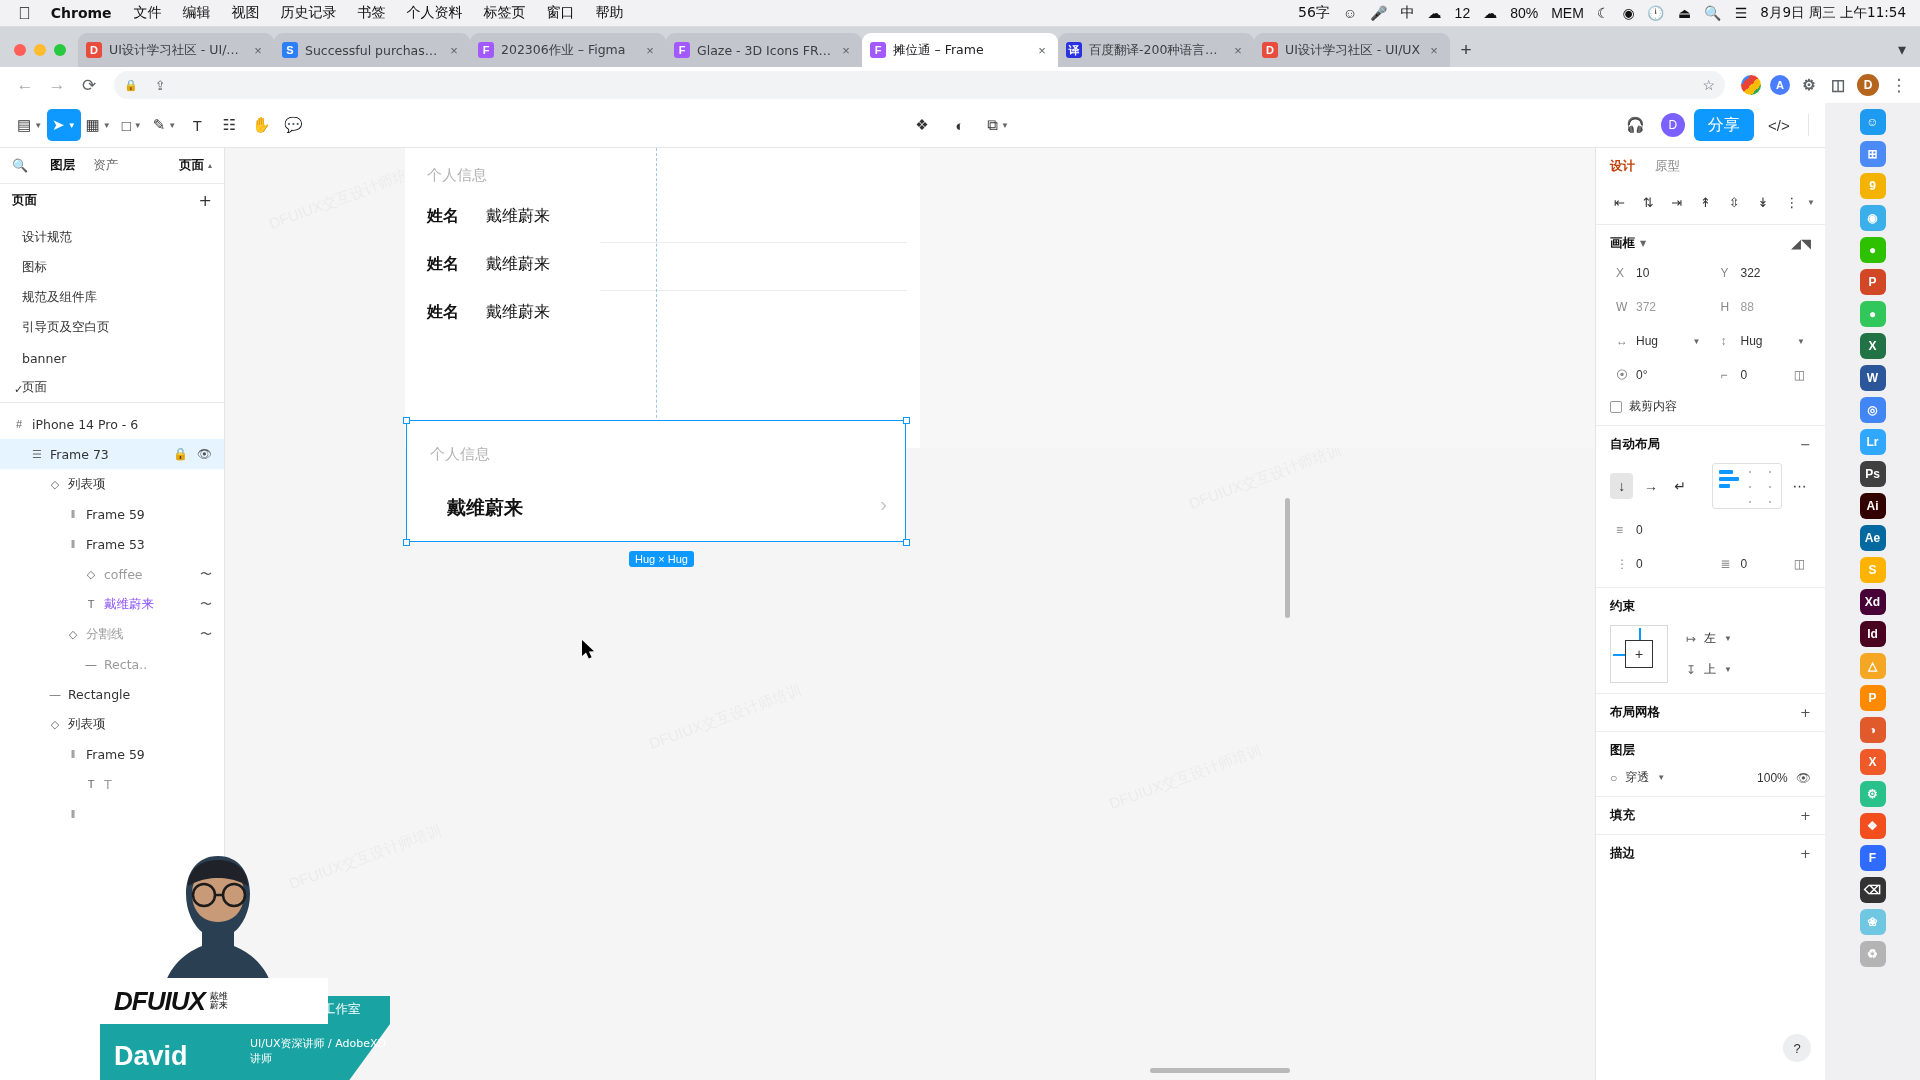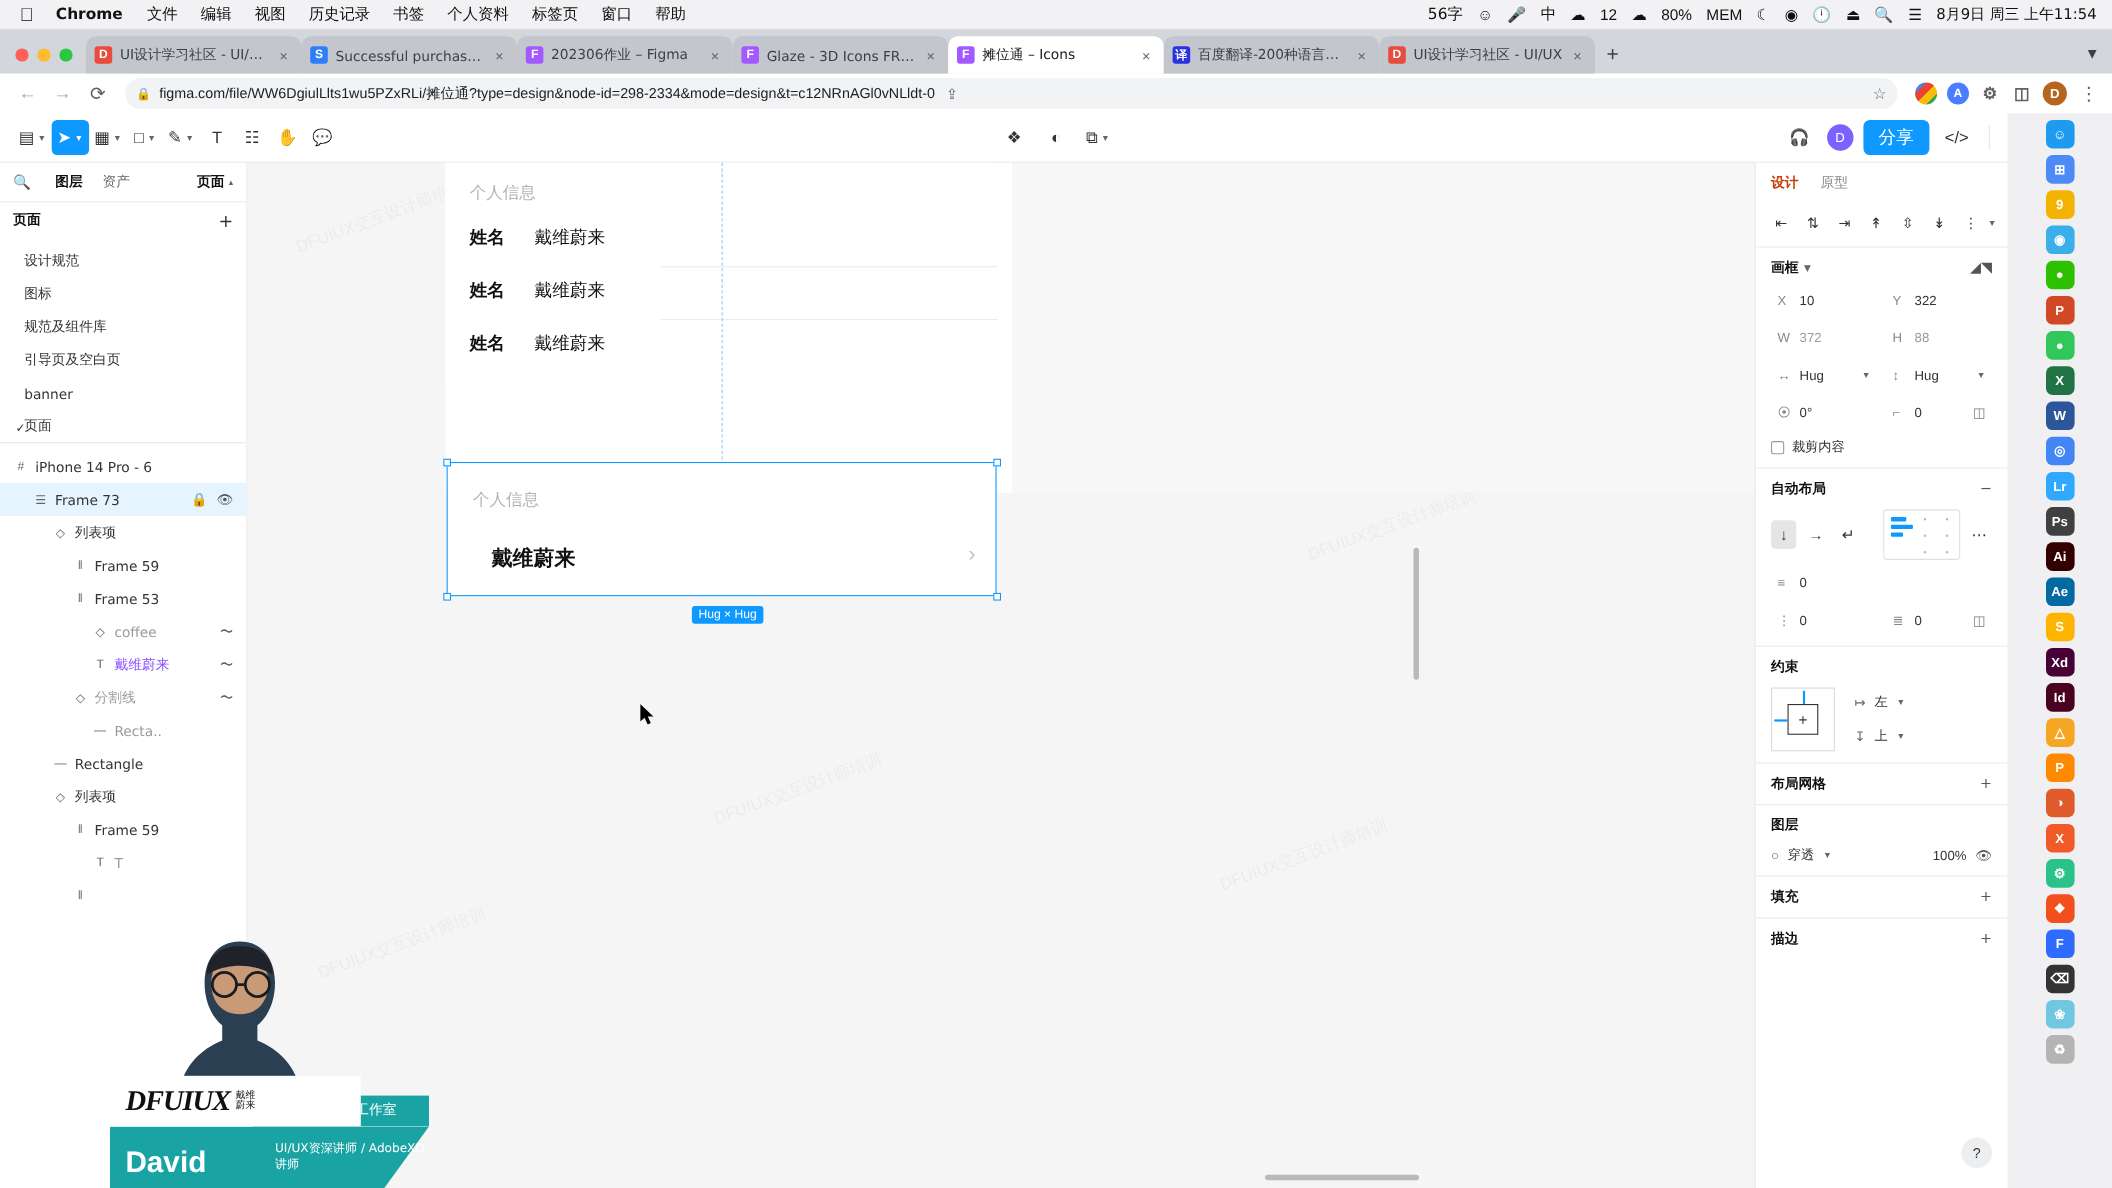--- a/index.html
+++ b/index.html
@@ -173,21 +173,21 @@
   
   .dock { position:absolute; top:103px; left:1825px; width:95px; height:977px; background:#f0f0f2;
     display:flex; flex-direction:column; align-items:center; padding-top: 6px; gap: 6px; overflow:hidden;}
   .dockicon { width: 26px; height: 26px; border-radius: 6px; display:flex; align-items:center;
     justify-content:center; color:#fff; font-size: 12px; font-weight:bold; }
 
   
   .presenter { position:absolute; left: 100px; bottom: 0; width: 290px; height: 230px; }
   .pres-head { position:absolute; left: 0; bottom: 56px; width: 228px; height: 46px; background:#fff;
     display:flex; align-items:center; padding-left: 14px; }
-  .pres-logo { font-size: 26px; font-weight: 900; color:#111; letter-spacing: -1px; font-style: italic; font-family: Liberation Serif, serif; }
+  .pres-logo { font-size: 26px; font-weight: 900; color:#111; letter-spacing: -1px; font-style: italic; }
   .pres-logo-sub { font-size: 9px; color:#111; margin-left: 5px; line-height: 1.05; }
   .pres-bar { position:absolute; left:0; bottom: 0; width: 290px; height: 56px; background:#1aa3a3;
     clip-path: polygon(0 0, 100% 0, 86% 100%, 0 100%); }
   .pres-name { position:absolute; left: 14px; bottom: 8px; font-size: 27px; font-weight: 900; color:#fff; }
   .pres-role { position:absolute; left: 150px; bottom: 14px; font-size: 11px; color:#fff; }
   .pres-studio { position:absolute; left: 148px; bottom: 62px; font-size: 12.5px; color:#fff; }
   .pres-teal-top { position:absolute; left: 130px; bottom: 56px; width: 160px; height: 28px; background:#1aa3a3;}
   .head-silhouette { position:absolute; left: 58px; bottom: 62px; width: 120px; height: 168px; }
 </style>
 </head>
@@ -249,21 +249,21 @@
           <span class="tlabel cn">202306作业 – Figma</span>
           <span class="tclose">×</span>
         </div>
         <div class="tab">
           <span class="favicon" style="background: rgb(162, 89, 255);">F</span>
           <span class="tlabel cn">Glaze - 3D Icons FREE S</span>
           <span class="tclose">×</span>
         </div>
         <div class="tab active">
           <span class="favicon" style="background: rgb(162, 89, 255);">F</span>
-          <span class="tlabel cn">摊位通 – Icons</span>
+          <span class="tlabel cn">摊位通 – Frame</span>
           <span class="tclose">×</span>
         </div>
         <div class="tab">
           <span class="favicon" style="background: rgb(41, 50, 225);">译</span>
           <span class="tlabel cn">百度翻译-200种语言互译</span>
           <span class="tclose">×</span>
         </div>
         <div class="tab">
           <span class="favicon" style="background: rgb(232, 76, 61);">D</span>
           <span class="tlabel cn">UI设计学习社区 - UI/UX</span>
@@ -273,21 +273,20 @@
     <div class="newtab">+</div>
     <div class="tabstrip-right">▾</div>
   </div>
 
   <div class="omnibar">
     <div class="navbtn dim">←</div>
     <div class="navbtn dim">→</div>
     <div class="navbtn">⟳</div>
     <div class="urlbox">
       <span class="lock">🔒</span>
-      <span class="urltext">figma.com/file/WW6DgiulLlts1wu5PZxRLi/摊位通?type=design&amp;node-id=298-2334&amp;mode=design&amp;t=c12NRnAGl0vNLldt-0</span>
       <span class="share">⇪</span>
       <span class="star">☆</span>
     </div>
     <div class="ext-icons">
       <span class="ei" style="background:linear-gradient(135deg,#4285f4 25%,#ea4335 25% 50%,#fbbc05 50% 75%,#34a853 75%);"></span>
       <span class="ei" style="background:#4a7dff;">A</span>
       <span class="ei" style="background:#fff;color:#5f6368;font-size:15px;">⚙</span>
       <span class="ei" style="background:#fff;color:#5f6368;font-size:15px;">◫</span>
       <span class="avatar-circ">D</span>
       <span class="dots">⋮</span>

